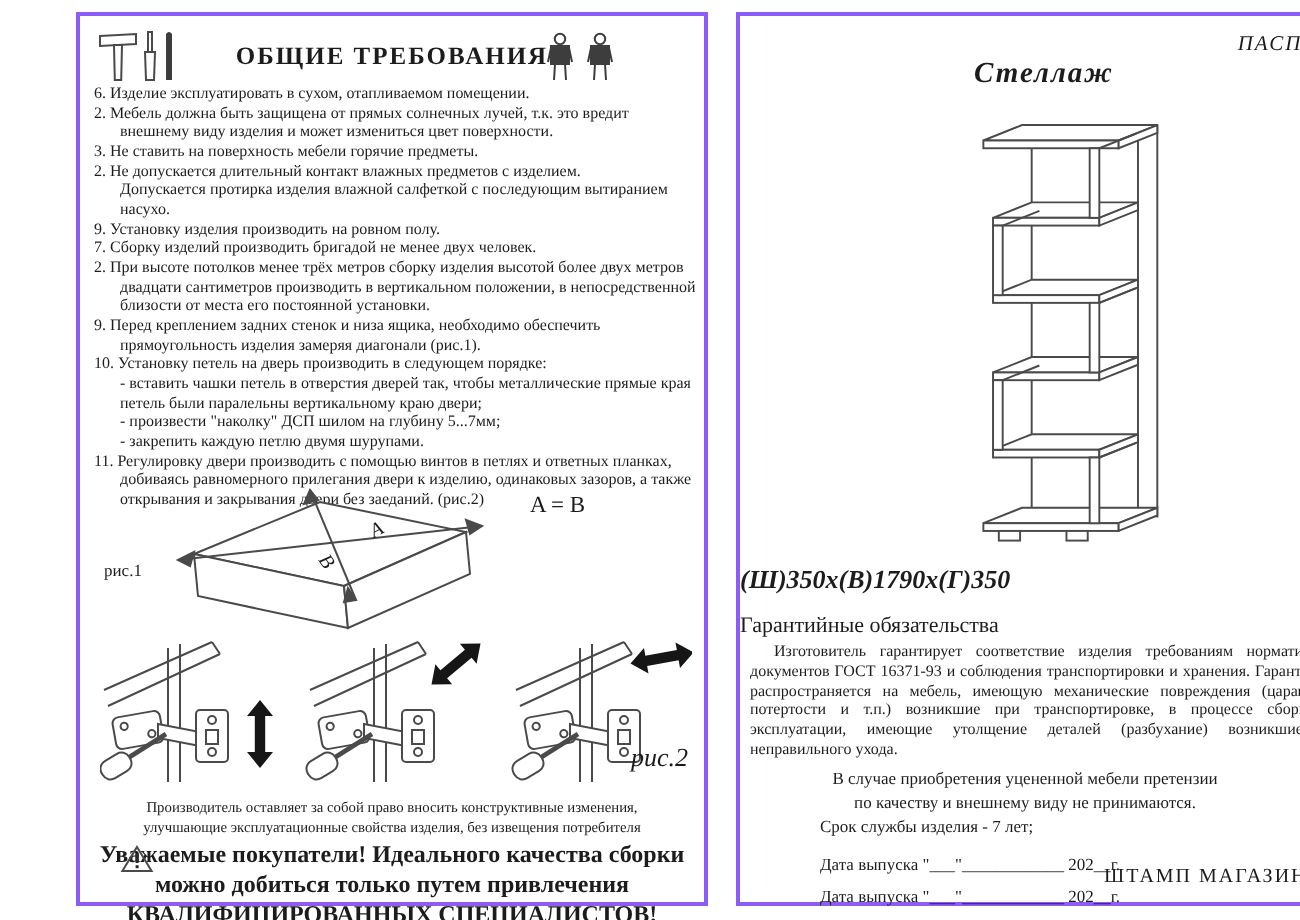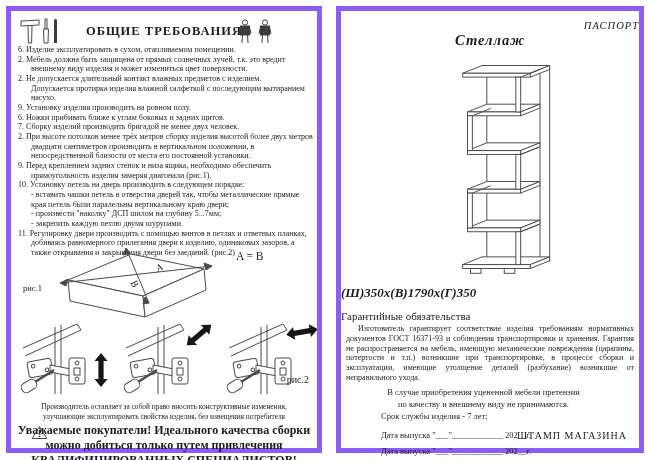--- a/index.html
+++ b/index.html
@@ -1,38 +1,38 @@
 <!DOCTYPE html>
 <html><head>
 <meta charset="utf-8">
 <style>
   * { margin:0; padding:0; box-sizing:border-box; }
   html,body { width:650px; height:460px; background:#ffffff; overflow:hidden;
     font-family:"Liberation Serif", serif; color:#1c1c1c; }
-  .panel { position:absolute; top:6px; height:447px; border:5px solid #8b5cf6; background:#fff; }
+  .panel { position:absolute; top:6px; height:447px; border:2px solid #8b5cf6; background:#fff;margin-left:32px; }
   #left-panel  { left:6px;   width:316px; }
   #right-panel { left:336px; width:308px; }
 
   
   .lp-header { position:absolute; top:4px; left:0; width:100%; height:30px; }
   .lp-title { position:absolute; top:9px; width:100%; text-align:center;
     font-size:12.5px; font-weight:bold; letter-spacing:1px; }
   .tools-icon   { position:absolute; left:8px;  top:2px; }
   .persons-icon { position:absolute; right:40px; top:4px; }
 
   .req-list { position:absolute; top:34px; left:7px; right:2px; font-size:8px;
     line-height:1.21; }
   .req { white-space:pre-line; padding-left:13px; text-indent:-13px; }
 
   .fig1-row { position:absolute; top:228px; left:12px; display:flex; align-items:center; }
   .fig1-label { font-size:8.5px; margin-right:4px; margin-top:18px; }
   .fig1-formula { font-size:11.5px; margin-left:22px; margin-bottom:46px; }
 
   .hinges-wrap { position:absolute; top:307px; left:10px; }
-  .fig2-label { position:absolute; top:363px; right:8px; font-size:10px; }
+  .fig2-label { position:absolute; top:363px; right:8px; font-size:13px;font-style:italic; }
 
   .mfr-note { position:absolute; top:391px; left:0; width:100%; text-align:center;
     font-size:7.4px; line-height:1.3; white-space:pre-line; }
 
   .warn-box { position:absolute; top:412px; left:6px; right:6px; text-align:center; }
   .warn-text { font-size:12px; font-weight:bold; line-height:1.25; white-space:pre-line; }
   .warn-tri { position:absolute; left:14px; top:2px; }
 
   
   .pass-title { margin-top:9px; text-align:right; font-size:10.5px; letter-spacing:1px;font-style:italic; }
@@ -76,24 +76,24 @@
         <circle cx="28" cy="3.5" r="2.6"></circle>
         <rect x="23.5" y="7" width="9" height="9" fill="#3d3d3d"></rect>
         <path d="M25.5,16 L25,24 M30.5,16 L31,24 M23.5,8 L22,15 M32.5,8 L34,15"></path>
       </g>
     </svg>
   </div>
 
   <div class="req-list">
     <div class="req">6. Изделие эксплуатировать в сухом, отапливаемом помещении.</div>
     <div class="req">2. Мебель должна быть защищена от прямых солнечных лучей, т.к. это вредит внешнему виду изделия и может измениться цвет поверхности.</div>
+    <div class="req">3. Не ставить на поверхность мебели горячие предметы.</div>
     <div class="req">2. Не допускается длительный контакт влажных предметов с изделием.
 Допускается протирка изделия влажной салфеткой с последующим вытиранием насухо.</div>
     <div class="req">9. Установку изделия производить на ровном полу.</div>
-    <div class="req">6. Ножки прибивать ближе к углам боковых и задних щитов.</div>
     <div class="req">7. Сборку изделий производить бригадой не менее двух человек.</div>
     <div class="req">2. При высоте потолков менее трёх метров сборку изделия высотой более двух метров двадцати сантиметров производить в вертикальном положении, в непосредственной близости от места его постоянной установки.</div>
     <div class="req">9. Перед креплением задних стенок и низа ящика, необходимо обеспечить прямоугольность изделия замеряя диагонали (рис.1).</div>
     <div class="req">10. Установку петель на дверь производить в следующем порядке:
 - вставить чашки петель в отверстия дверей так, чтобы металлические прямые края петель были паралельны вертикальному краю двери;
 - произвести "наколку" ДСП шилом на глубину 5...7мм;
 - закрепить каждую петлю двумя шурупами.</div>
     <div class="req">11. Регулировку двери производить с помощью винтов в петлях и ответных планках, добиваясь равномерного прилегания двери к изделию, одинаковых зазоров, а также открывания и закрывания двери без заеданий. (рис.2)</div>
   </div>
 
@@ -145,21 +145,21 @@
     <g>
       <polygon class="blk" transform="translate(178,17) rotate(-40)" points="-16,0 -8,-6.5 -8,-2.6 8,-2.6 8,-6.5 16,0 8,6.5 8,2.6 -8,2.6 -8,6.5"></polygon>
     </g>
     <g>
       <polygon class="blk" transform="translate(281,14) rotate(-10)" points="-16,0 -8,-6.5 -8,-2.6 8,-2.6 8,-6.5 16,0 8,6.5 8,2.6 -8,2.6 -8,6.5"></polygon>
     </g>
   </svg>
   <span class="fig2-label">рис.2</span>
 
   <div class="mfr-note">Производитель оставляет за собой право вносить конструктивные изменения,
-улучшающие эксплуатировать свойства изделия, без извещения потребителя</div>
+улучшающие эксплуатационные свойства изделия, без извещения потребителя</div>
 
   <div class="warn-box">
     <svg class="warn-tri" width="17" height="15" viewBox="0 0 17 15">
       <path class="ln" d="M8.5,1.5 L15.8,13.5 L1.2,13.5 Z"></path>
       <rect x="7.8" y="5" width="1.5" height="4.5" fill="#2a2a2a"></rect>
       <rect x="7.8" y="10.6" width="1.5" height="1.5" fill="#2a2a2a"></rect>
     </svg>
     <div class="warn-text">Уважаемые покупатели! Идеального качества сборки
 можно добиться только путем привлечения
 КВАЛИФИЦИРОВАННЫХ СПЕЦИАЛИСТОВ!</div>

